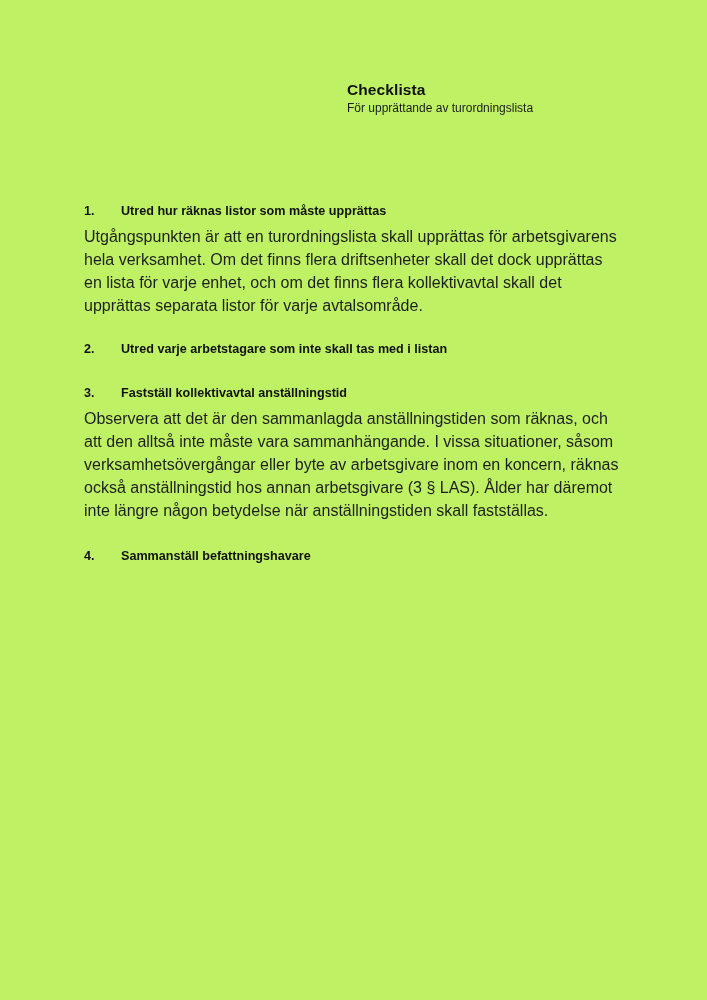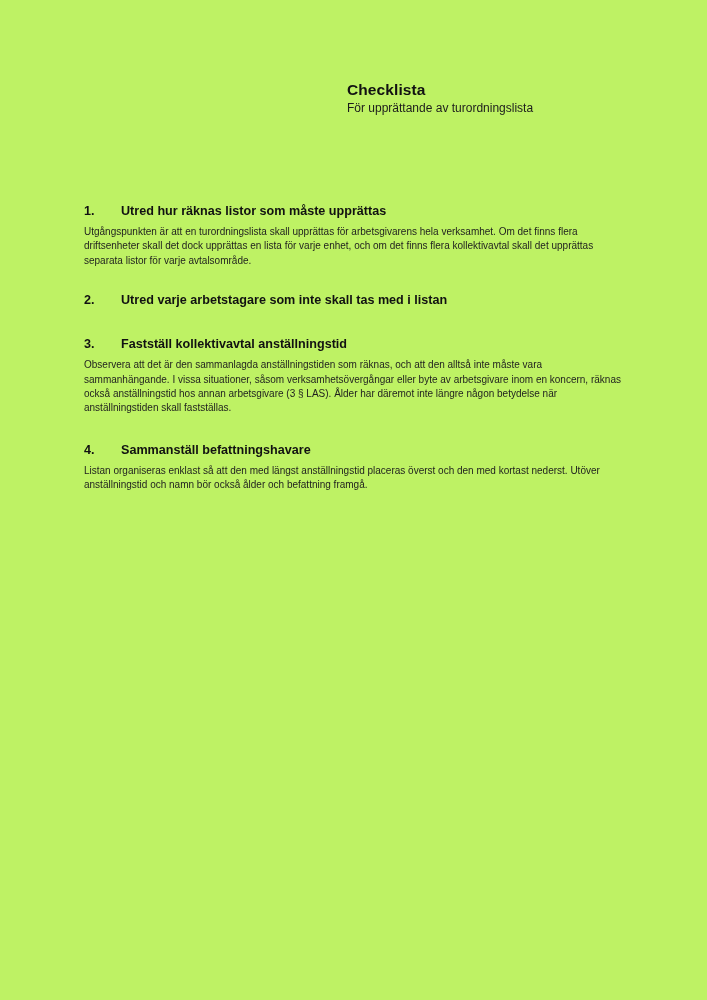--- a/index.html
+++ b/index.html
@@ -72,21 +72,21 @@
   }
   .section-number {
     width: 37px;
     flex: 0 0 37px;
   }
   .section-title {
     flex: 1 1 auto;
   }
 
   .section-body {
-    font-size: 10px;
+    font-size: 16px;
     line-height: 1.44;
     color: #1e1e1e;
     margin: 0;
     text-align: left;
     width: 538px;
   }
 
   
   .section--1 { margin-bottom: 24px; }
   .section--2 { margin-bottom: 27px; }
@@ -136,19 +136,18 @@
         <span class="section-title">Fastställ kollektivavtal anställningstid</span>
       </div>
       <p class="section-body">Observera att det är den sammanlagda anställningstiden som räknas, och att den alltså inte måste vara sammanhängande. I vissa situationer, såsom verksamhetsövergångar eller byte av arbetsgivare inom en koncern, räknas också anställningstid hos annan arbetsgivare (3 § LAS). Ålder har däremot inte längre någon betydelse när anställningstiden skall fastställas.</p>
     </div>
 
     <div class="section section--4">
       <div class="section-heading">
         <span class="section-number">4.</span>
         <span class="section-title">Sammanställ befattningshavare</span>
       </div>
-      <p class="section-body">Listan organiseras enklast så att den med längst anställningstid placeras överst och den med kortast nederst. Utöver anställningstid och namn bör också ålder och befattning framgå.</p>
     </div>
 
   </div>
 
 
 </div>
 
 </body></html>

